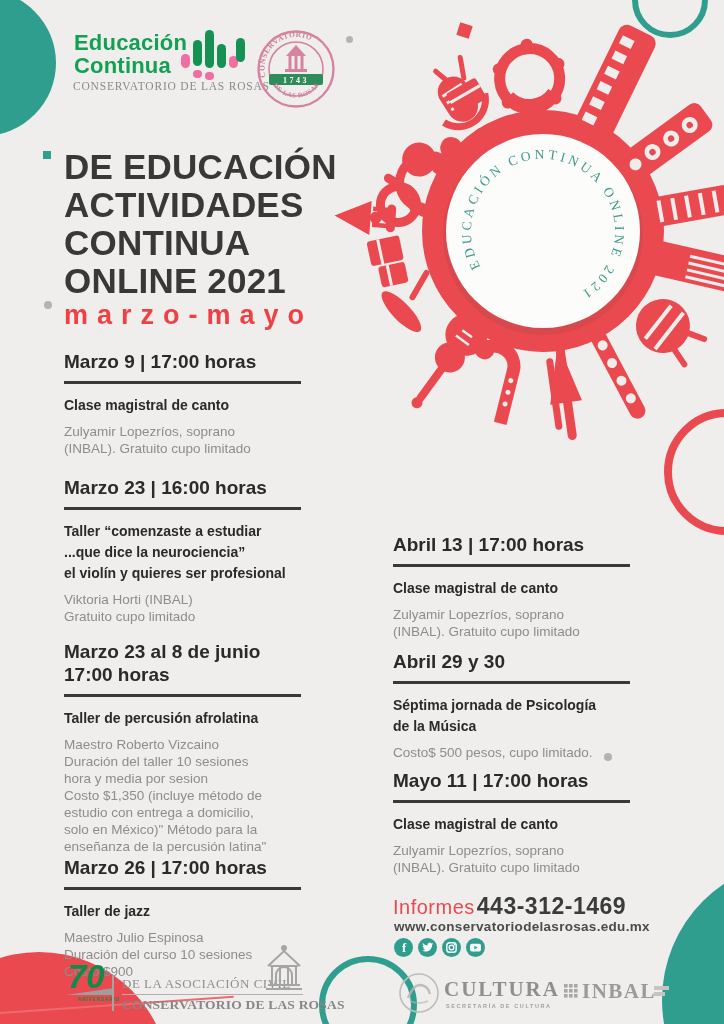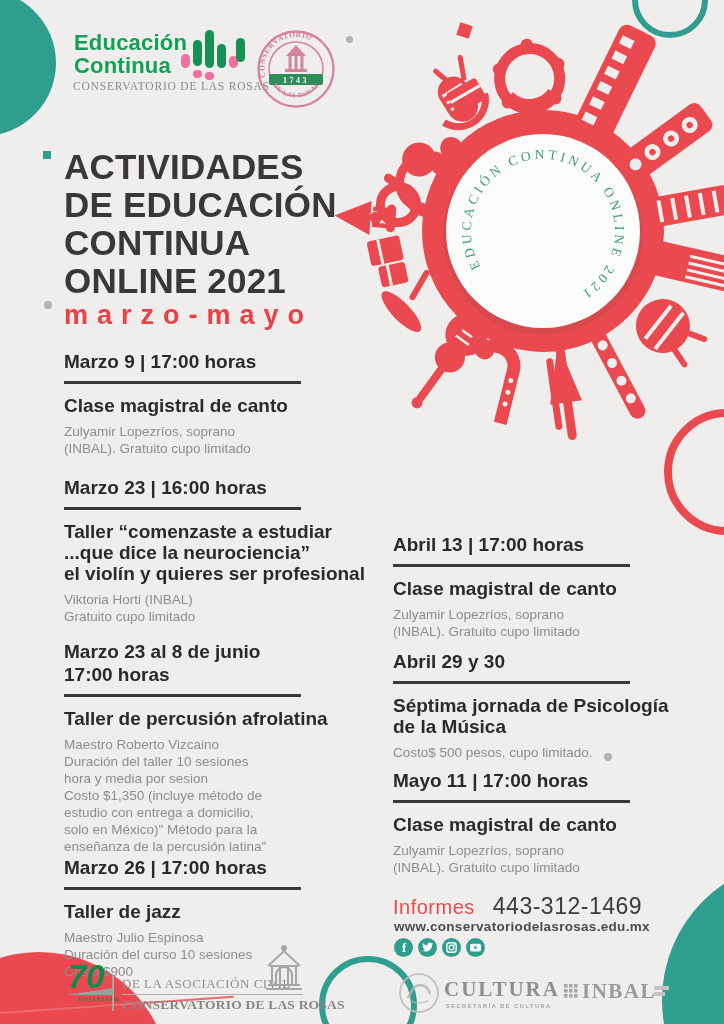--- a/index.html
+++ b/index.html
@@ -37,27 +37,27 @@
   .event{position:absolute;left:0;width:330px;}
   .colL .event:nth-child(1){top:0;}
   .colL .event:nth-child(2){top:126px;}
   .colL .event:nth-child(3){top:290px;}
   .colL .event:nth-child(4){top:506px;}
   .colR .event:nth-child(1){top:0;}
   .colR .event:nth-child(2){top:117px;}
   .colR .event:nth-child(3){top:236px;}
   .e-date{font-size:19px;line-height:23px;font-weight:800;color:#2B2929;}
   .e-rule{width:237px;height:2.5px;background:#3A3838;margin:8px 0 11px 0;}
-  .e-title{font-size:19px;line-height:21px;font-weight:700;color:#2B2929;margin-bottom:7px;}
+  .e-title{font-size:14px;line-height:21px;font-weight:700;color:#2B2929;margin-bottom:7px;}
   .e-details{font-size:13.5px;line-height:17px;color:#8E8C8C;}
 
   
   .contact{left:393px;top:893px;}
   .informes{font-size:20px;font-weight:400;color:#E9494F;letter-spacing:.5px;}
-  .phone{font-size:23px;font-weight:400;color:#3B3B3B;letter-spacing:.5px;margin-left:18px;}
+  .phone{font-size:23px;font-weight:700;color:#3B3B3B;letter-spacing:.5px;margin-left:2px;}
   .website{left:394px;top:919px;font-size:13.5px;font-weight:700;color:#4B4B4B;letter-spacing:.3px;}
   .social{left:394px;top:938px;display:flex;gap:5px;}
 
   
   .anniv{left:68px;top:958px;font-size:33px;font-weight:800;color:#0D8C4B;font-style:italic;}
   .anniv-swoosh{left:66px;top:988px;width:48px;height:7px;background:#9E9E9E;
                 clip-path:polygon(0 100%,100% 0,100% 100%);}
   .anniv-cap{left:78px;top:997px;font-size:4.5px;color:#0D8C4B;letter-spacing:1px;font-weight:700;}
   .f-divider{left:112px;top:975px;width:2px;height:36px;background:#A5A5A5;}
   .assoc{left:122px;top:976px;font-family:"Liberation Serif",serif;color:#8F8F8F;}
@@ -124,22 +124,22 @@
       <rect x="30" y="43" width="22" height="3"></rect>
     </g>
     <rect x="14" y="48" width="54" height="11" rx="2" fill="#2E8C5A"></rect>
     <text x="41" y="56.5" text-anchor="middle" font-size="8" font-weight="700" letter-spacing="2.5" fill="#FFFFFF" font-family="Liberation Serif,serif">1743</text>
     <text font-family="Liberation Serif,serif" font-size="6.6" font-weight="700" fill="#CF7F9D" letter-spacing="0.6">
       <textPath href="#sealBot" startOffset="7">DE LAS ROSAS</textPath>
     </text>
   </svg>
 
   <div class="abs title">
+    <div>DE EDUCACIÓN</div>
     <div>ACTIVIDADES</div>
-    <div>DE EDUCACIÓN</div>
     <div>CONTINUA</div>
     <div>ONLINE 2021</div>
   </div>
   <div class="abs season">marzo-mayo</div>
 
   <svg class="abs" style="left:333px;top:6px;" width="400" height="472" viewBox="0 0 400 472">
     <g fill="#E9494F" stroke="none">
       <circle cx="210" cy="225" r="108" fill="none" stroke="#E9494F" stroke-width="26"></circle>
 
       <g transform="rotate(-60 210 225)">

